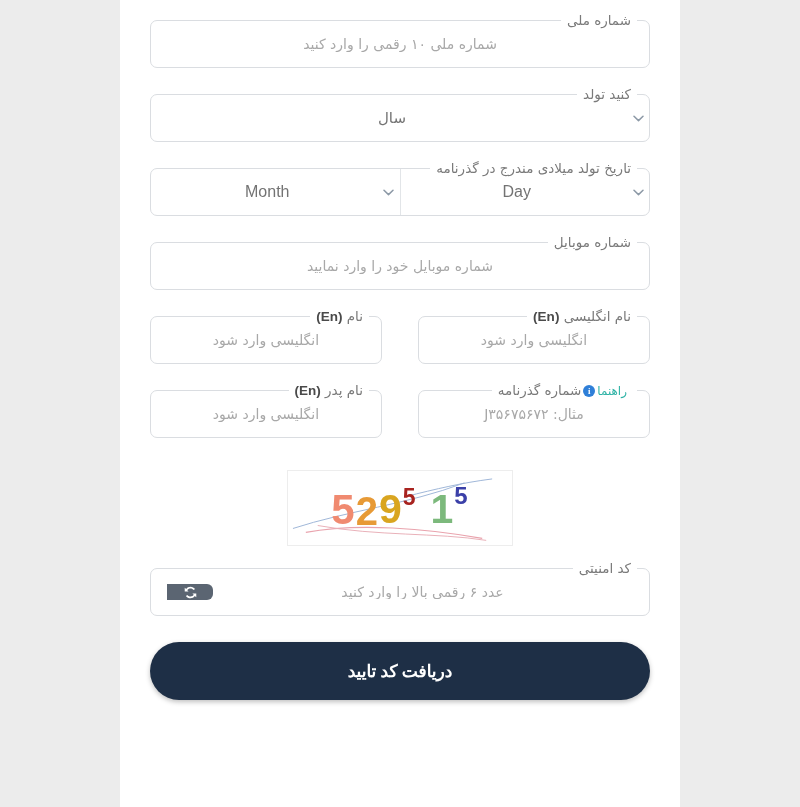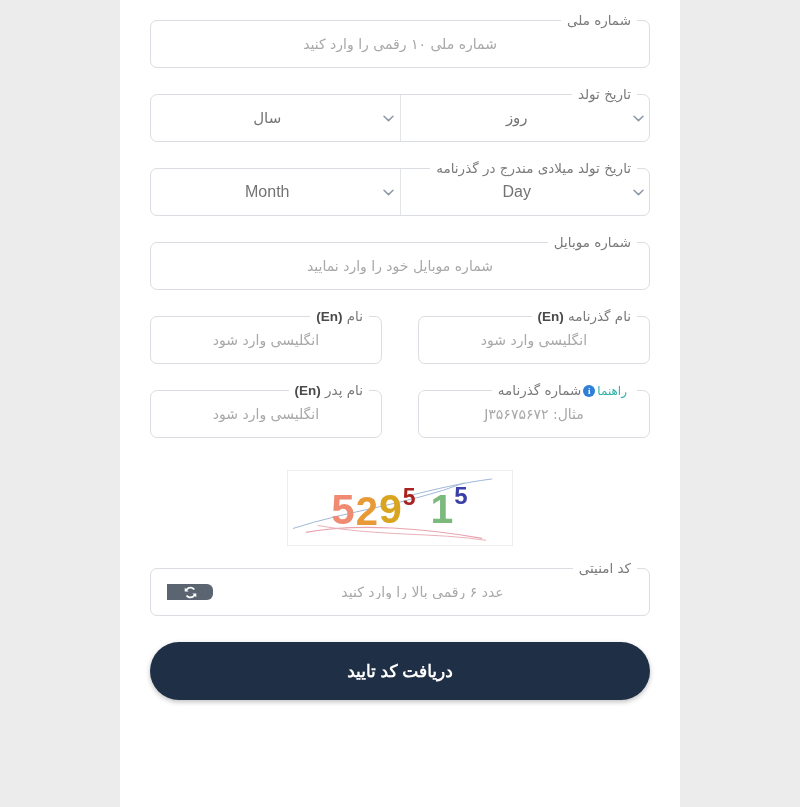--- a/index.html
+++ b/index.html
@@ -207,48 +207,40 @@
     height: 58px;
     margin: 10px 0 0 0;
     border: 0;
     border-radius: 29px;
     background: linear-gradient(180deg, #1f3048 0%, #1b2b40 55%, #223category 100%);
     background: linear-gradient(180deg, #22344d 0%, #1c2c42 60%, #243category 100%);
     background-color: #1e2f46;
     color: #ffffff;
     font-size: 17px;
     font-weight: bold;
-    font-family: Liberation Sans, sans-serif;
+    font-family: Liberation Serif, serif;
     cursor: pointer;
     box-shadow: 0 2px 5px rgba(0,0,0,0.25);
     letter-spacing: .2px;
   }
 </style>
 </head>
 <body>
 
 <div class="page">
   <div class="card">
 
     <div class="field">
       <span class="legend">شماره ملی</span>
       <input type="text" placeholder="شماره ملی ۱۰ رقمی را وارد کنید" style="">
     </div>
 
     <div class="field">
-      <span class="legend">تاریخ تولد</span>
+      <span class="legend">کنید تولد</span>
       <div class="selects">
-        <div class="sel">
-          <span class="chev">
-            <svg width="11" height="7" viewBox="0 0 11 7">
-                <path d="M1 1.3 L5.5 5.6 L10 1.3" fill="none" stroke="currentColor" stroke-width="1.5" stroke-linecap="round" stroke-linejoin="round"></path>
-              </svg>
-          </span>
-          <span class="sel-text">روز</span>
-        </div>
         <div class="sel">
           <span class="chev">
             <svg width="11" height="7" viewBox="0 0 11 7">
                 <path d="M1 1.3 L5.5 5.6 L10 1.3" fill="none" stroke="currentColor" stroke-width="1.5" stroke-linecap="round" stroke-linejoin="round"></path>
               </svg>
           </span>
           <span class="sel-text">سال</span>
         </div>
       </div>
     </div>
@@ -276,21 +268,21 @@
     </div>
 
     <div class="field">
       <span class="legend">شماره موبایل</span>
       <input type="text" placeholder="شماره موبایل خود را وارد نمایید" style="">
     </div>
 
     <div class="row2">
       <div class="col">
         <div class="field">
-          <span class="legend"><span>نام گذرنامه </span><span class="en">(En)</span></span>
+          <span class="legend"><span>نام انگلیسی </span><span class="en">(En)</span></span>
           <input type="text" placeholder="انگلیسی وارد شود" style="">
         </div>
       </div>
       <div class="col">
         <div class="field">
           <span class="legend"><span>نام </span><span class="en">(En)</span></span>
           <input type="text" placeholder="انگلیسی وارد شود" style="">
         </div>
       </div>
     </div>

